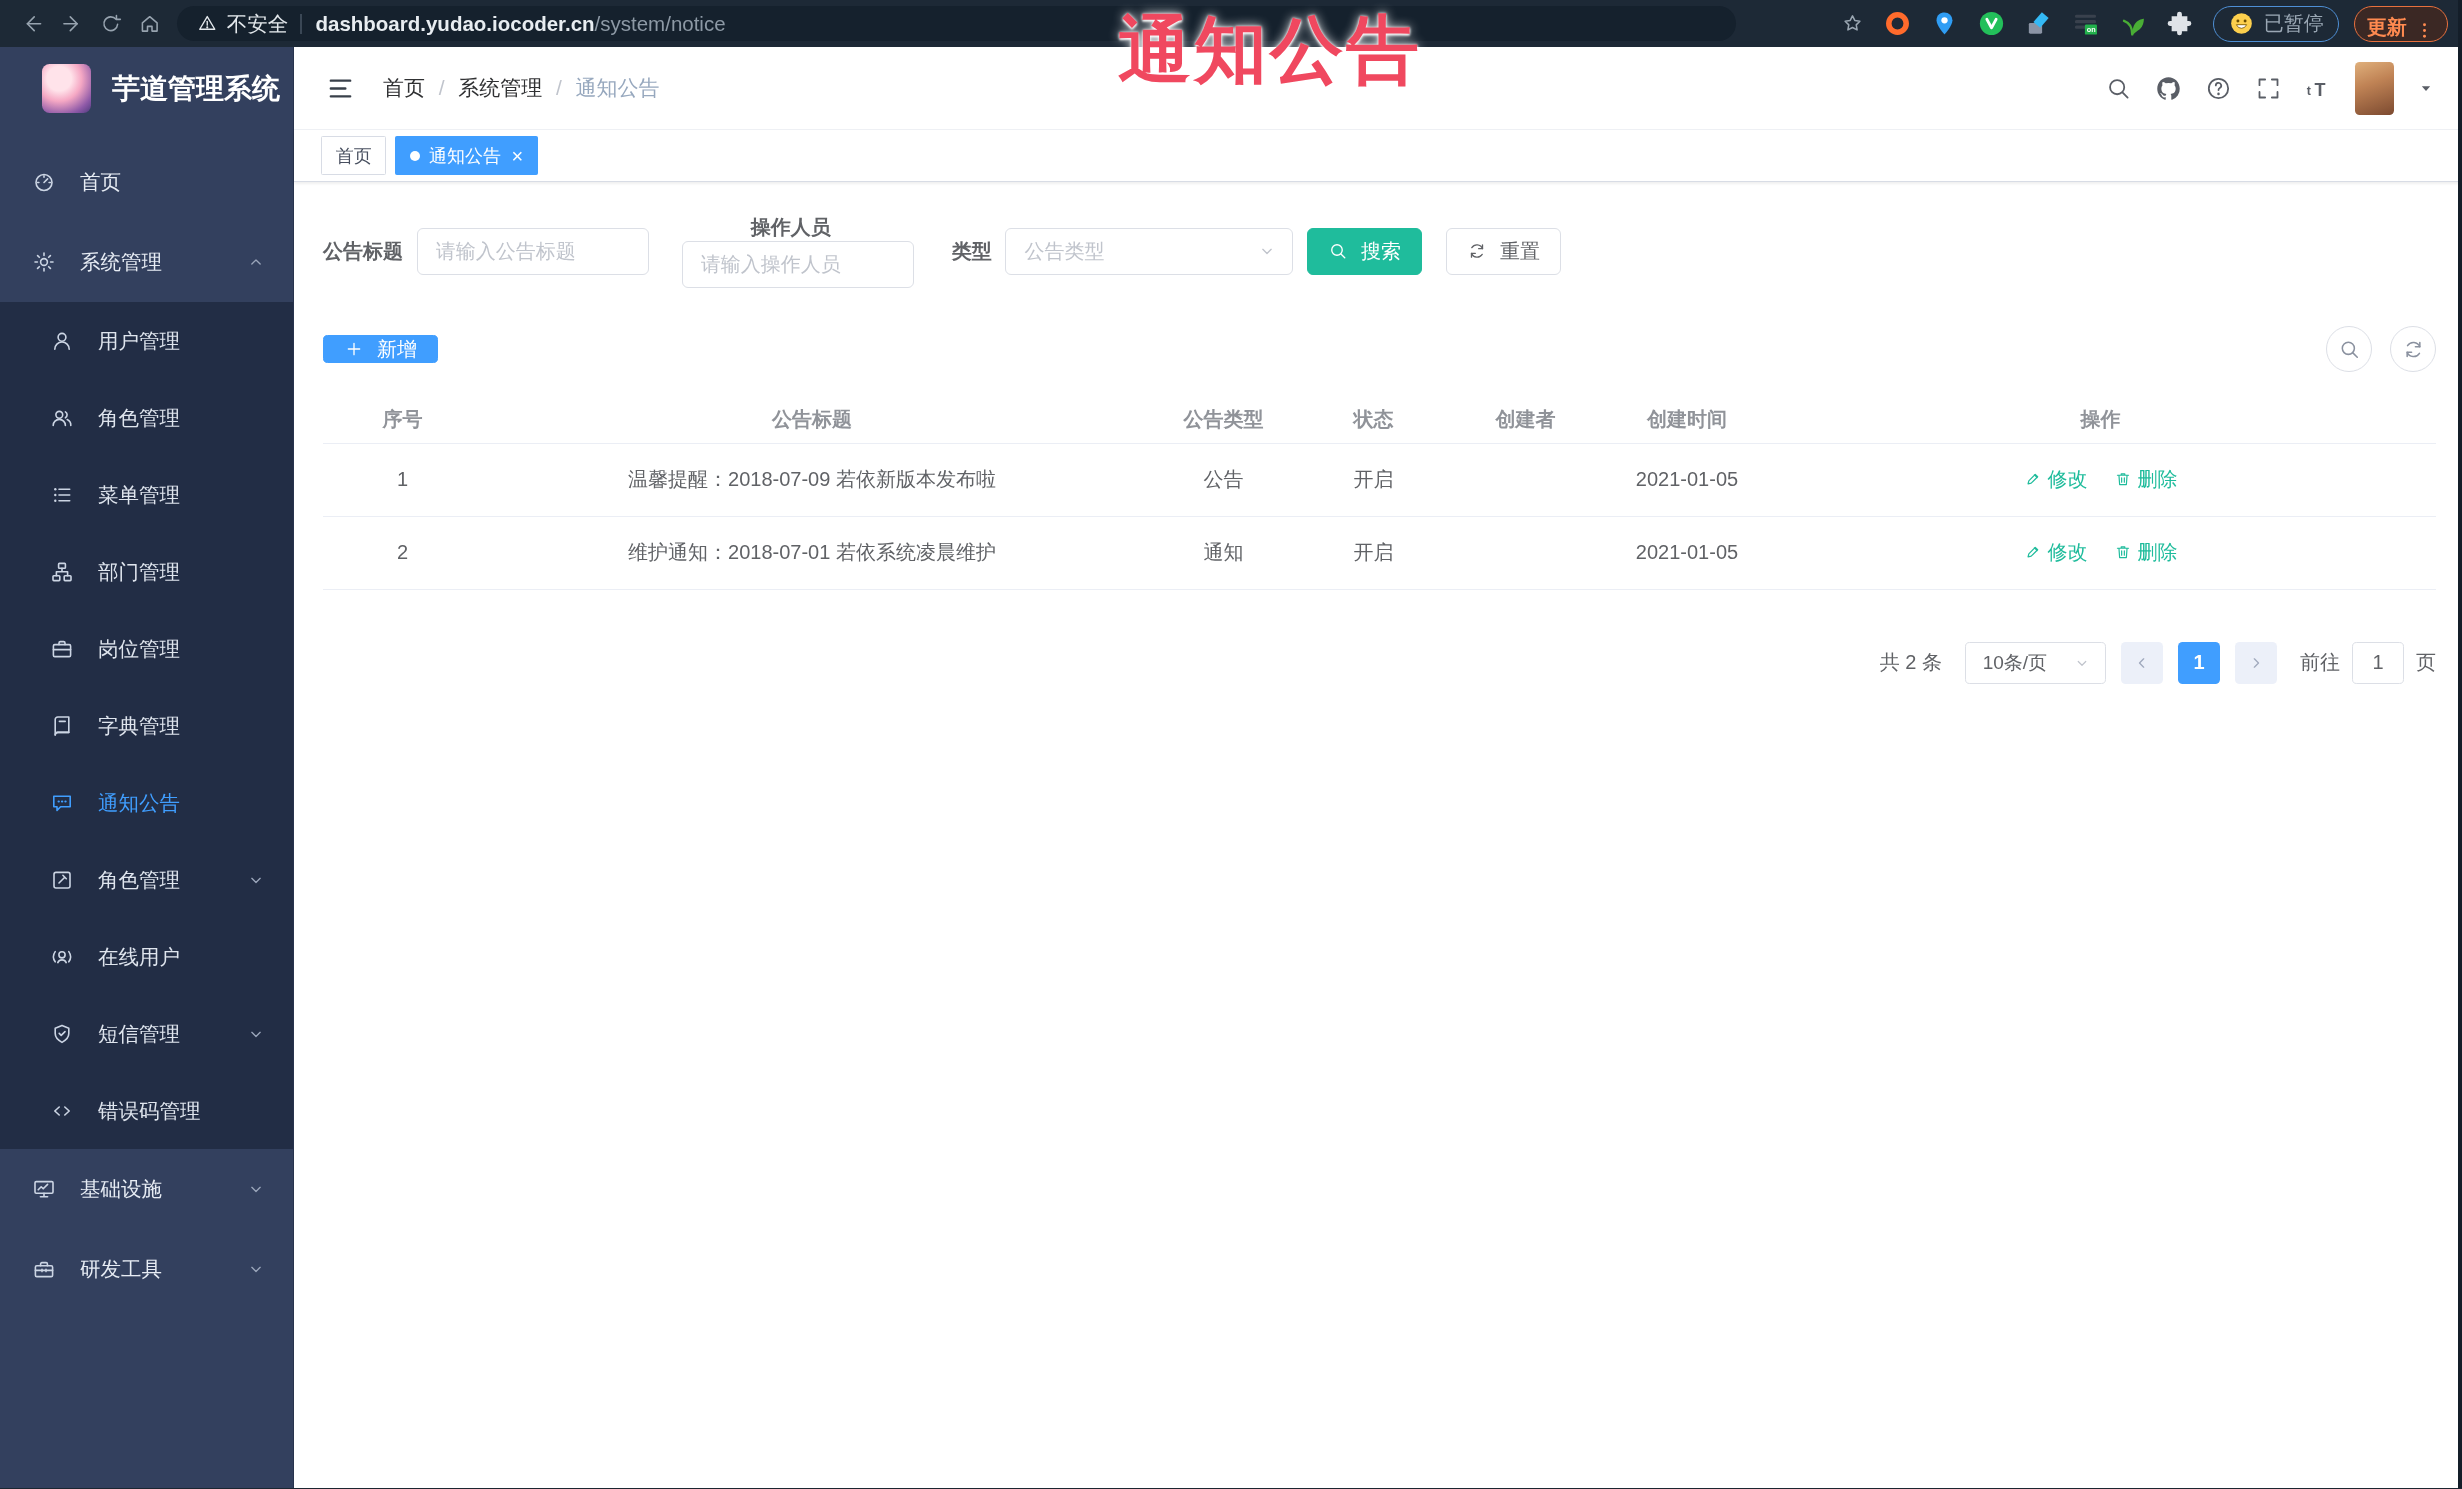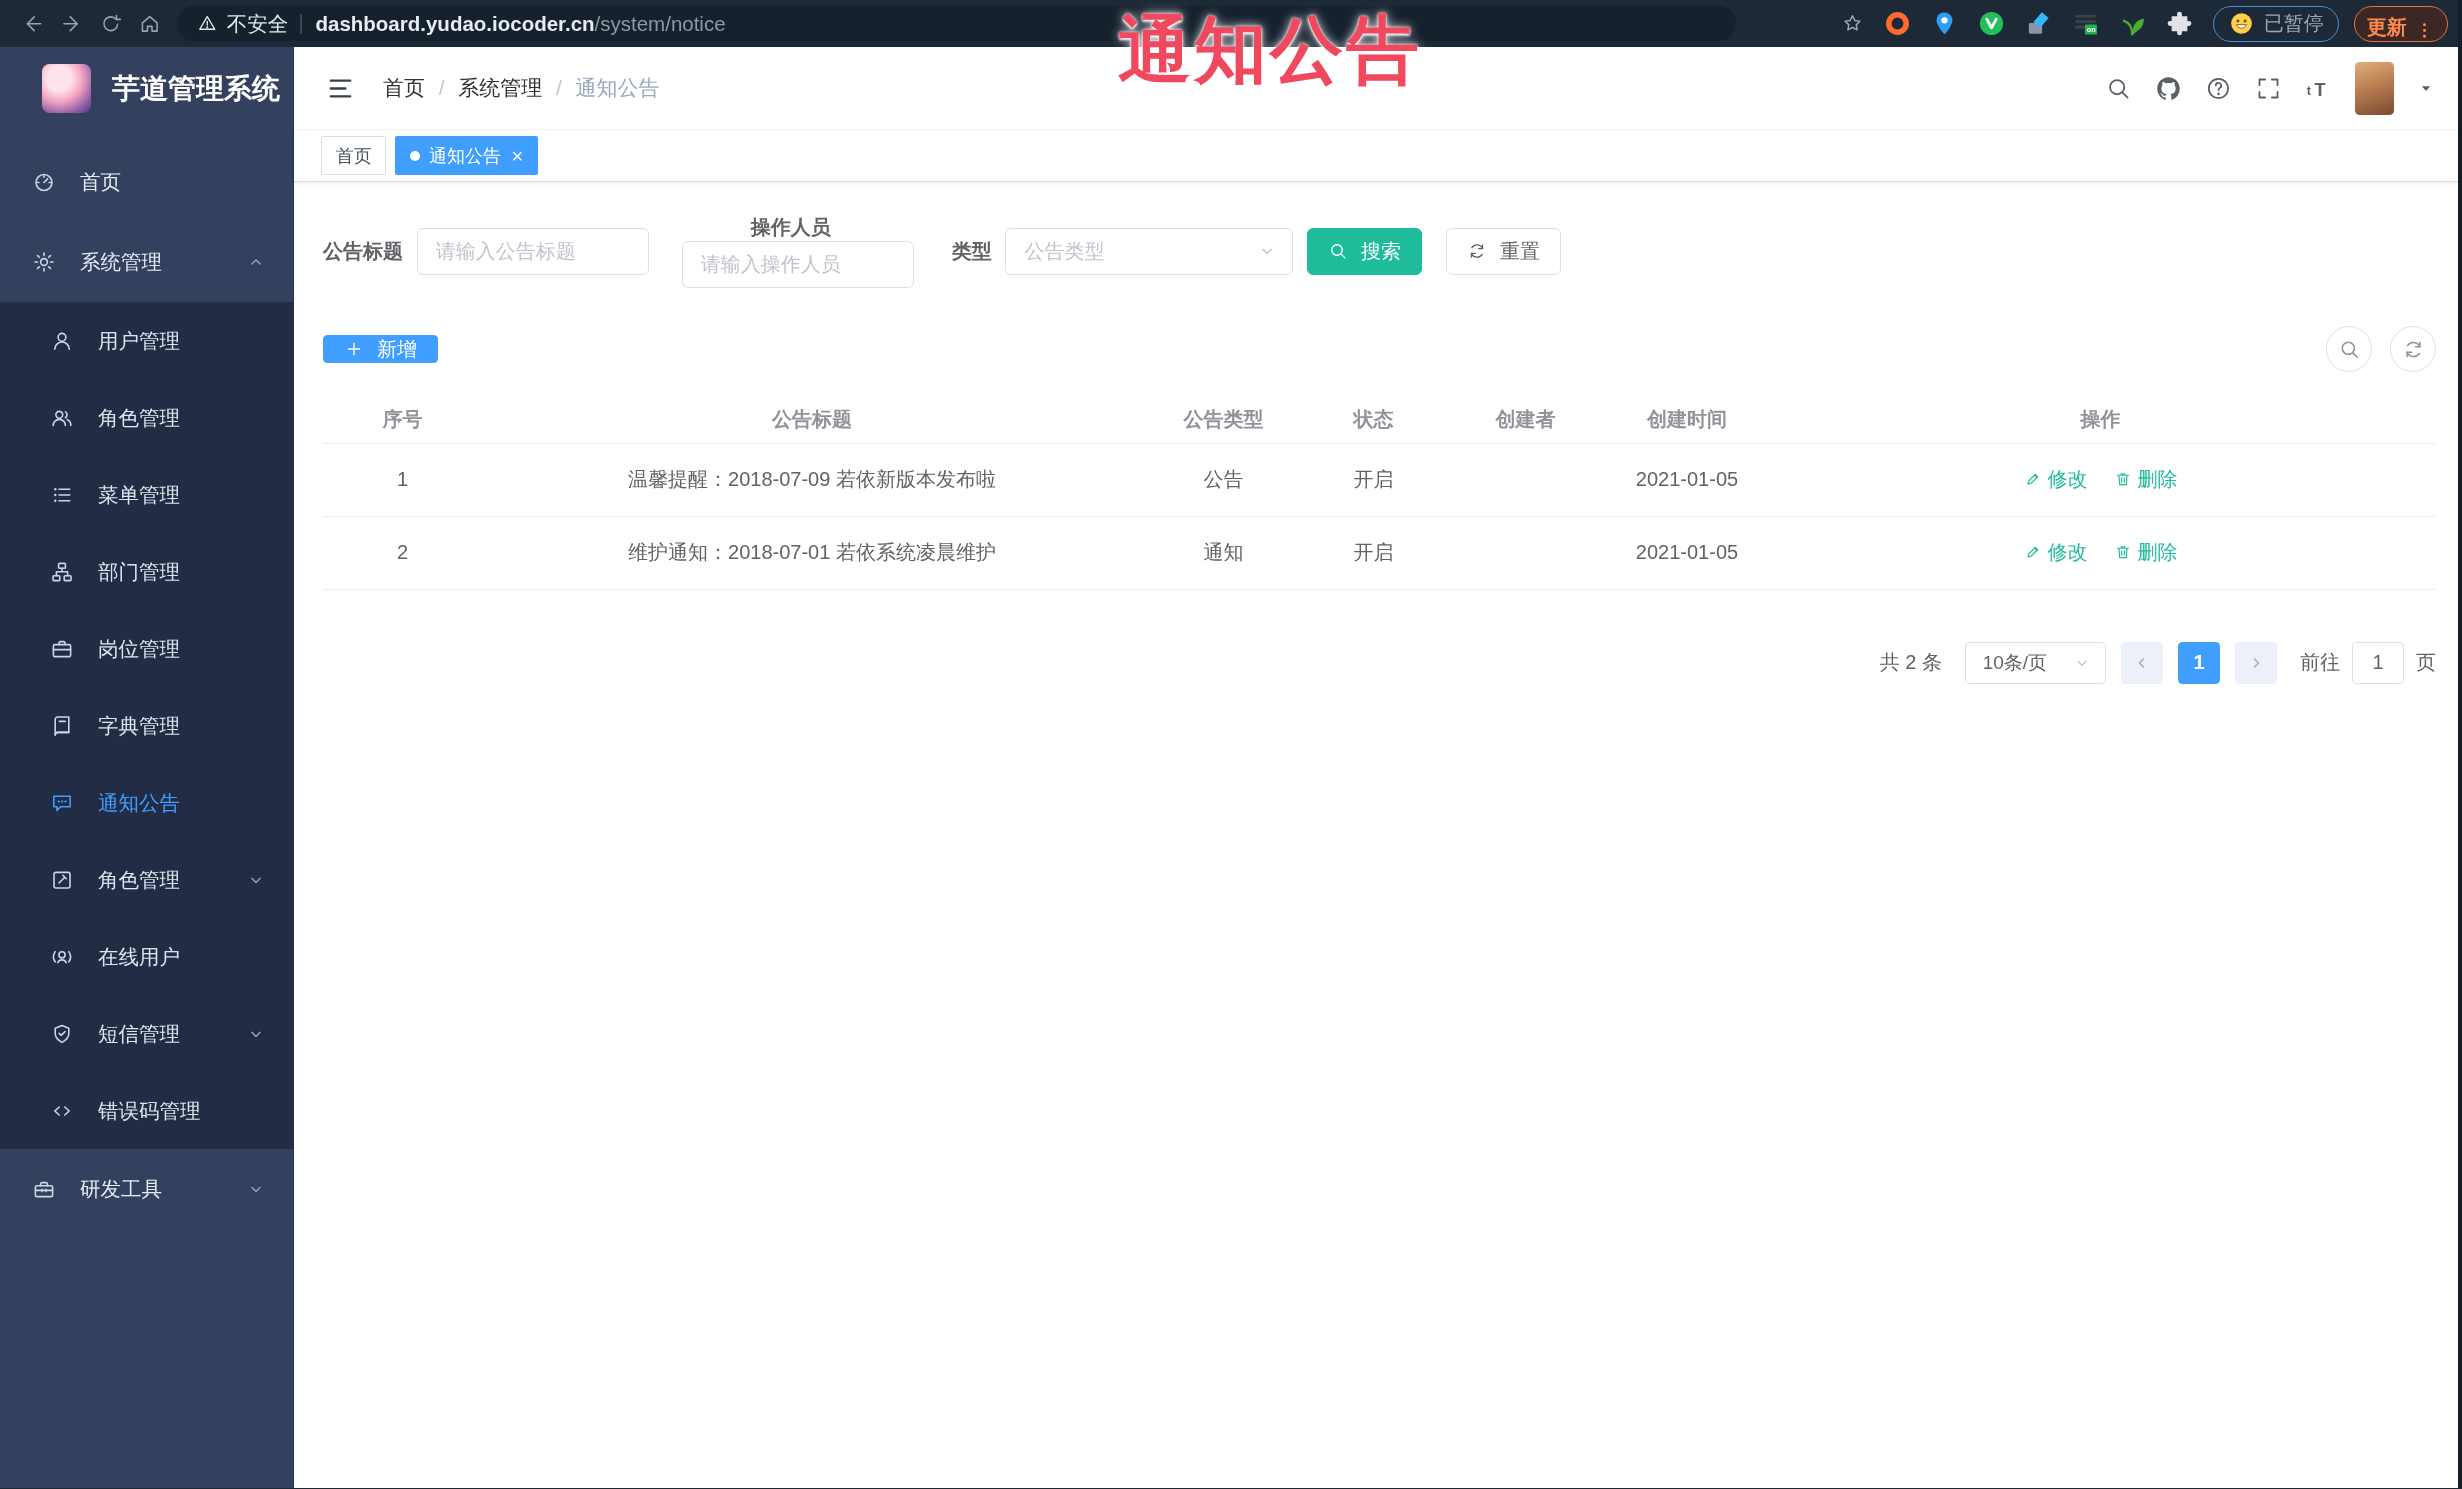--- a/index.html
+++ b/index.html
@@ -388,20 +388,35 @@
               </span>
             </div>
             <div class="menu-item lvl2">
               <span class="icn mi-icon">
                 <svg viewBox="0 0 24 24" fill="none" stroke="currentColor" stroke-width="1.6" stroke-linecap="round" stroke-linejoin="round">
                   <path d="m9.2 8-4.4 4 4.4 4M14.8 8l4.4 4-4.4 4"></path>
                 </svg>
               </span>
               <span class="mi-label">错误码管理</span>
             </div>
+          </div>
+          <div class="menu-item lvl1">
+            <span class="icn mi-icon">
+              <svg viewBox="0 0 24 24" fill="none" stroke="currentColor" stroke-width="1.6" stroke-linecap="round" stroke-linejoin="round">
+                <rect x="3" y="4.6" width="18" height="11.6" rx="1.2"></rect>
+                <path d="M12 16.2v3.2M8.4 19.8h7.2"></path>
+                <path d="m6.2 12.8 3-3 2 2 4.4-4.4"></path>
+              </svg>
+            </span>
+            <span class="mi-label">基础设施</span>
+            <span class="icn mi-arrow">
+              <svg viewBox="0 0 24 24" fill="none" stroke="currentColor" stroke-width="1.6" stroke-linecap="round" stroke-linejoin="round">
+                <path d="m7 10 5 5 5-5"></path>
+              </svg>
+            </span>
           </div>
           <div class="menu-item lvl1">
             <span class="icn mi-icon">
               <svg viewBox="0 0 24 24" fill="none" stroke="currentColor" stroke-width="1.6" stroke-linecap="round" stroke-linejoin="round">
                 <rect x="3.4" y="8.8" width="17.2" height="10.8" rx="1.4"></rect>
                 <path d="M8.6 8.8V6.9a1.3 1.3 0 0 1 1.3-1.3h4.2a1.3 1.3 0 0 1 1.3 1.3v1.9M3.4 13.4h17.2M10 12.2v2.4M14 12.2v2.4"></path>
               </svg>
             </span>
             <span class="mi-label">研发工具</span>
             <span class="icn mi-arrow">

